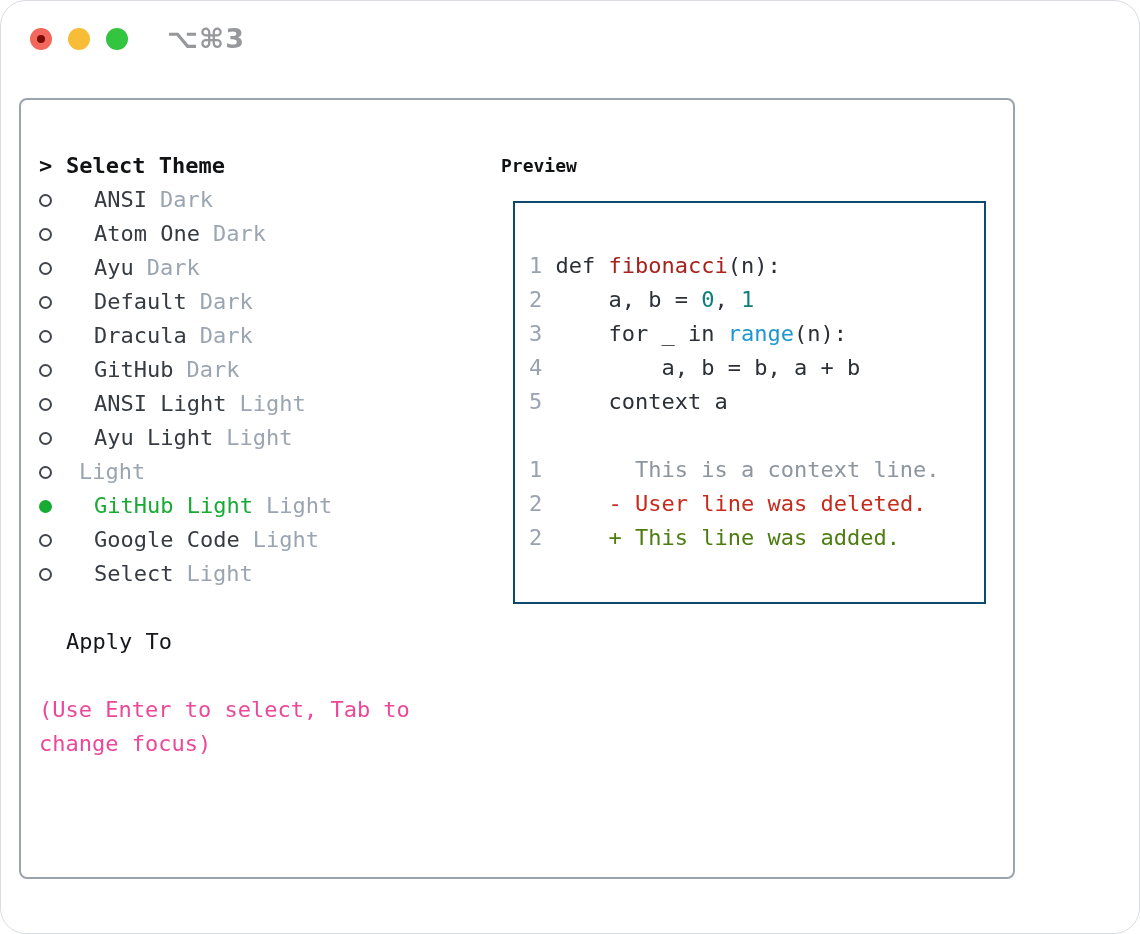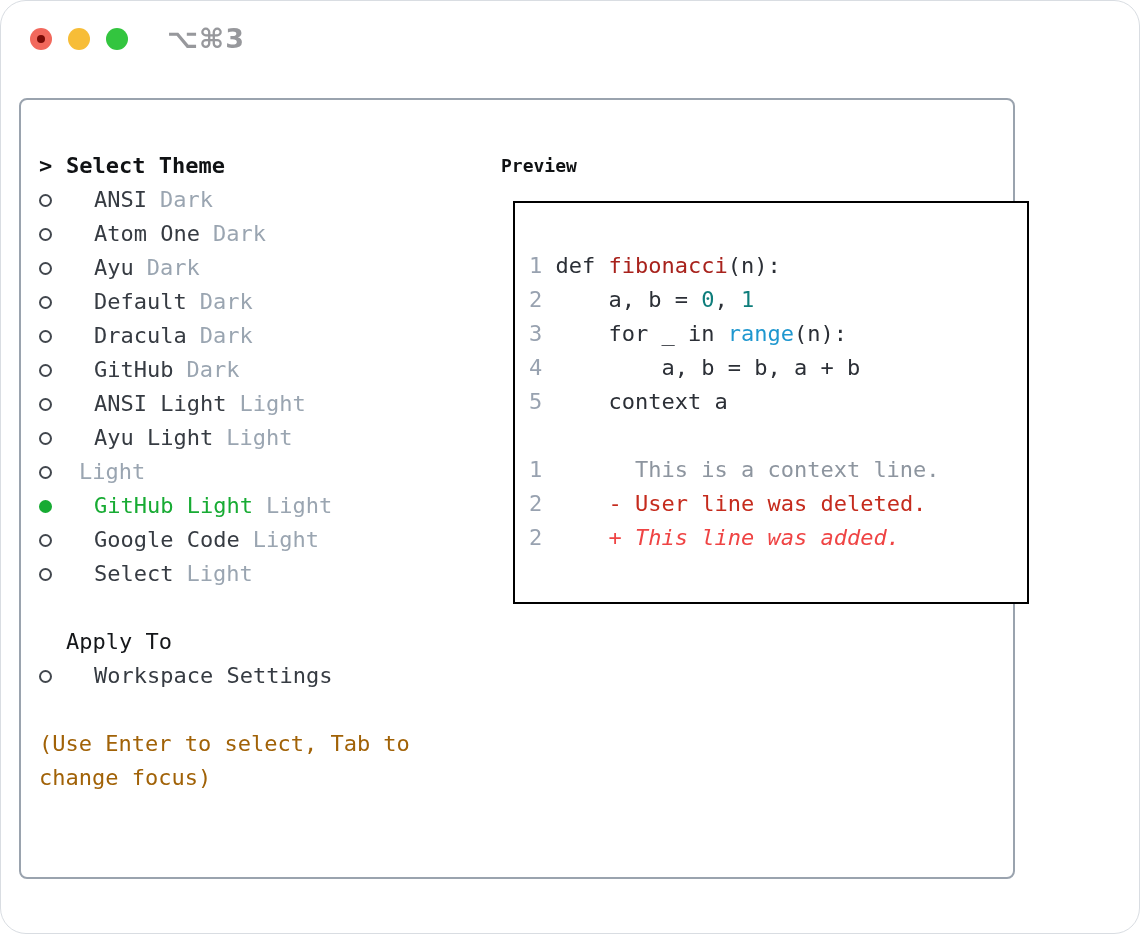--- a/index.html
+++ b/index.html
@@ -30,36 +30,36 @@
   .marker { width:27px; flex:none; display:flex; align-items:center; }
   .cursor-char { font-weight:bold; color:#101214; }
   .radio { width:13px; height:13px; box-sizing:border-box; border:2px solid #42474e; border-radius:50%; }
   .radio.sel { background:#17ab33; border-color:#17ab33; }
   .t-name { white-space:pre;margin-left:28px; }
   .t-name.sel { color:#17ab33; }
   .t-variant { color:#9aa5b1; margin-left:13px; white-space:pre; }
   .list-header { font-weight:bold; color:#101214; white-space:pre; }
   .sub-header { color:#141619; white-space:pre; }
   .apply-block { margin-top:34px; }
-  .hint { margin-top:34px; color:#a16207; width:444px; }
+  .hint { margin-top:34px; color:#ec4899; width:444px; }
   
   .preview-header { position:absolute; left:480px; top:49px; height:34px; line-height:34px; font-size:18px; font-weight:bold; color:#101214; }
   .preview-box {
-    position:absolute; left:492px; top:101px; width:516px; height:403px; box-sizing:border-box;
-    border:2px solid #000000; padding:46px 0 0 14px; background:#ffffff;
+    position:absolute; left:492px; top:101px; width:473px; height:403px; box-sizing:border-box;
+    border:2px solid #0c4a6e; padding:46px 0 0 14px; background:#ffffff;
   }
   .pl { white-space:pre; font-size:22px; line-height:34px; min-height:34px; }
   .gutter { color:#98a2b0; }
   .seg.code { color:#2b2f36; }
   .seg.func { color:#a8221c; }
   .seg.numlit { color:#0e7d7b; }
   .seg.call { color:#1e97cf; }
   .seg.ctx { color:#8d959f; }
   .seg.del { color:#c52b1d; }
-  .seg.add { color:#ef4444;font-style:italic; }
+  .seg.add { color:#4d7c0f; }
 </style>
 </head>
 <body>
 
 <div class="window">
 
   <div class="titlebar">
     <div class="lights">
       <span class="light light-close"></span>
       <span class="light light-min"></span>
@@ -163,26 +163,20 @@
             <span class="t-variant">Light</span>
           </div>
         </div>
 
       <div class="apply-block">
         <div class="row">
           <span class="marker"></span>
           <span class="sub-header">Apply To</span>
         </div>
         <div id="apply-list">
-            <div class="row">
-              <span class="marker">
-                <span class="radio"></span>
-              </span>
-              <span class="t-name">Workspace Settings</span>
-            </div>
           </div>
       </div>
 
       <div class="hint">(Use Enter to select, Tab to change focus)</div>
     </div>
 
     <div class="preview-header">Preview</div>
 
     <div class="preview-box" id="preview-box">
         <div class="pl"><span class="gutter">1</span><span class="seg code"> def </span><span class="seg func">fibonacci</span><span class="seg code">(n):</span></div>

